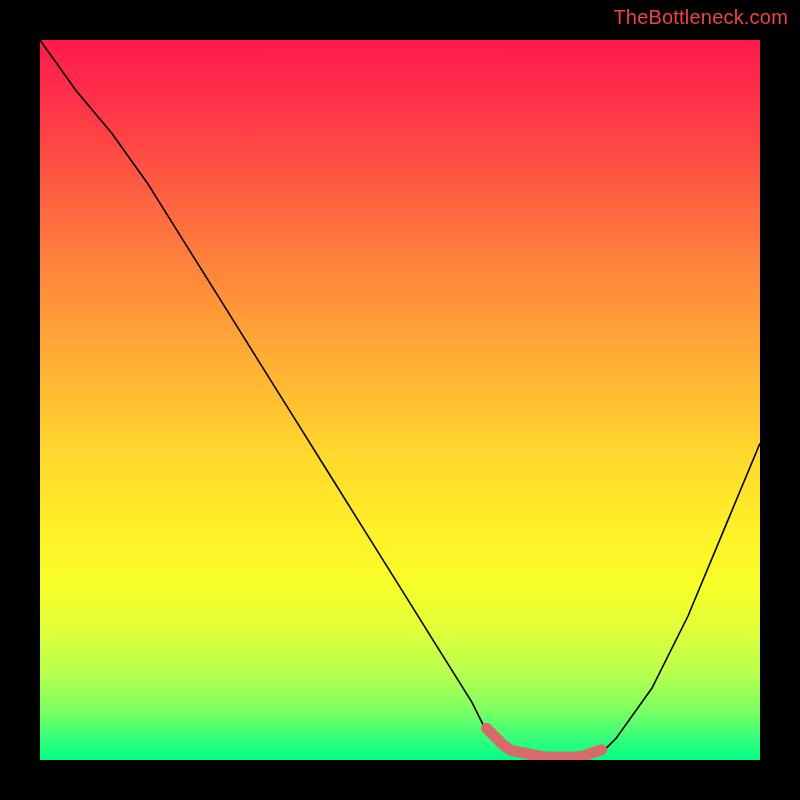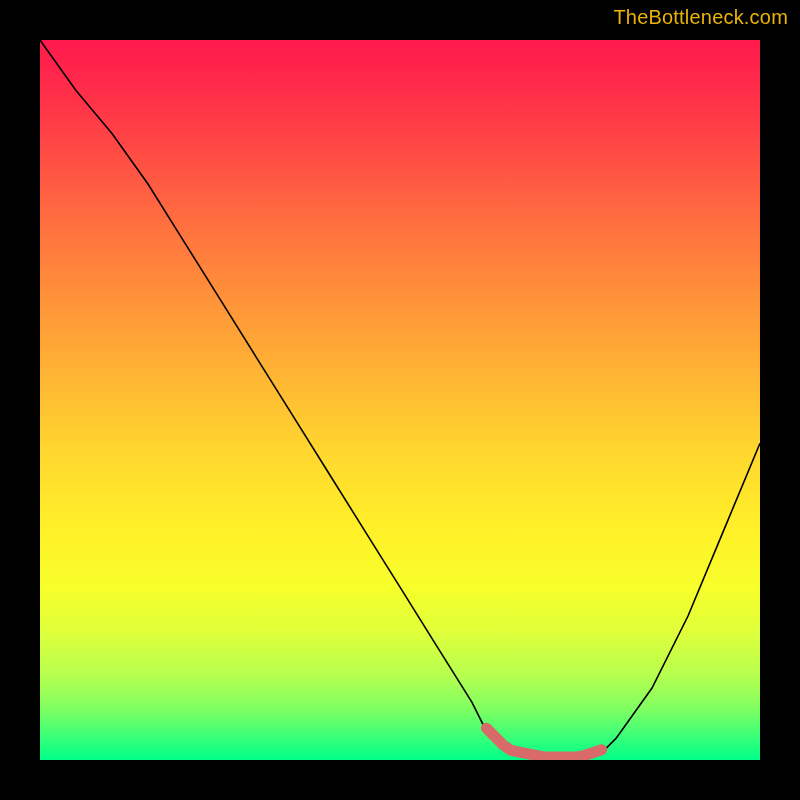--- a/index.html
+++ b/index.html
@@ -7,21 +7,21 @@
     width: 800px;
     height: 800px;
     background: #000;
     position: relative;
     font-family: Arial, sans-serif;
   }
   .watermark {
     position: absolute;
     top: 6px;
     right: 12px;
-    color: #eab308;
+    color: #ef4444;
     font-size: 20px;
     font-weight: 500;
     z-index: 10;
     letter-spacing: 0.2px;
   }
   .plot-area {
     position: absolute;
     left: 40px;
     top: 40px;
     width: 720px;

